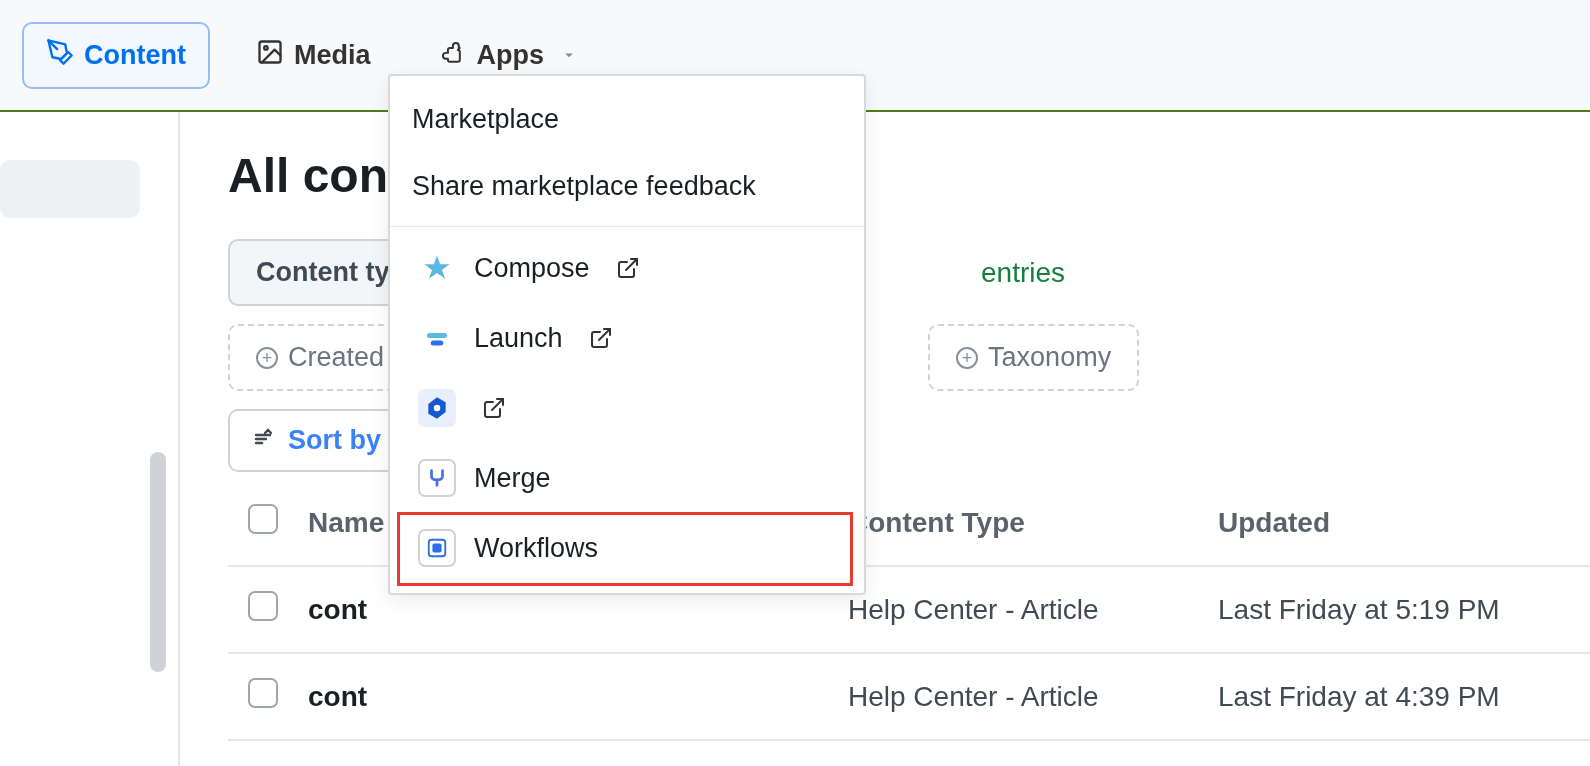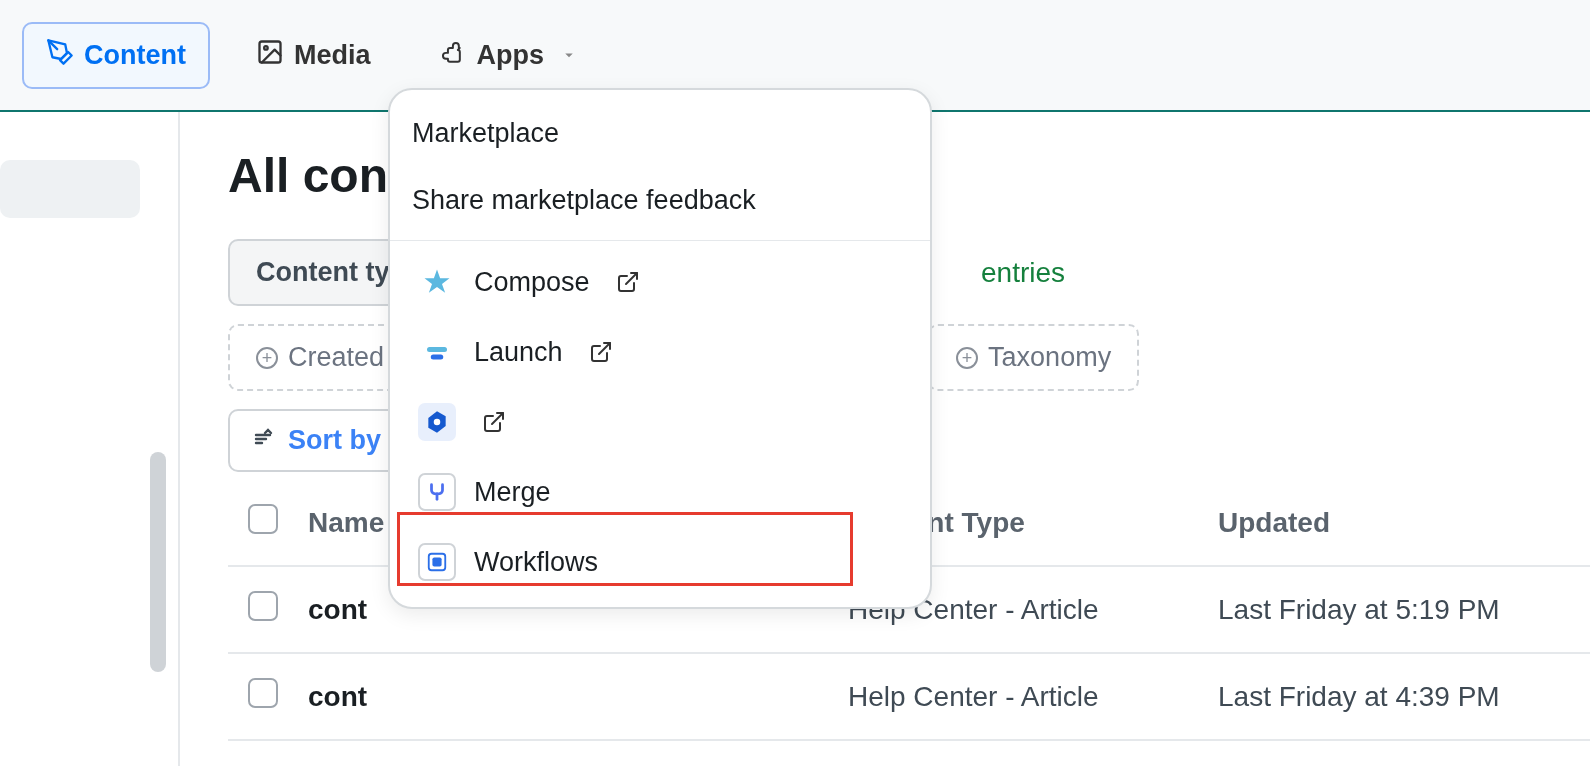--- a/index.html
+++ b/index.html
@@ -12,21 +12,21 @@
       overflow: hidden;
       position: relative;
     }
 
     .top-nav {
       display: flex;
       align-items: center;
       gap: 24px;
       padding: 18px 22px;
       background: #f7f9fa;
-      border-bottom: 2px solid #0f766e;
+      border-bottom: 2px solid #4d7c0f;
       height: 112px;
     }
 
     .nav-tab {
       display: flex;
       align-items: center;
       gap: 10px;
       padding: 14px 22px;
       border-radius: 10px;
       cursor: pointer;
@@ -188,26 +188,26 @@
     }
 
     .col-check { width: 80px; padding-left: 20px !important; }
     .col-name { width: 540px; }
     .col-ctype { width: 370px; }
     .col-updated { width: auto; }
 
     
     .dropdown {
       position: absolute;
-      top: 88px;
+      top: 74px;
       left: 388px;
-      width: 544px;
+      width: 478px;
       background: #fff;
       border: 2px solid #d5d9dc;
-      border-radius: 24px;
+      border-radius: 4px;
       box-shadow: 0 6px 20px rgba(0,0,0,0.08);
       padding: 10px 0;
       z-index: 100;
     }
 
     .dropdown-item {
       display: flex;
       align-items: center;
       gap: 18px;
       padding: 18px 22px;

